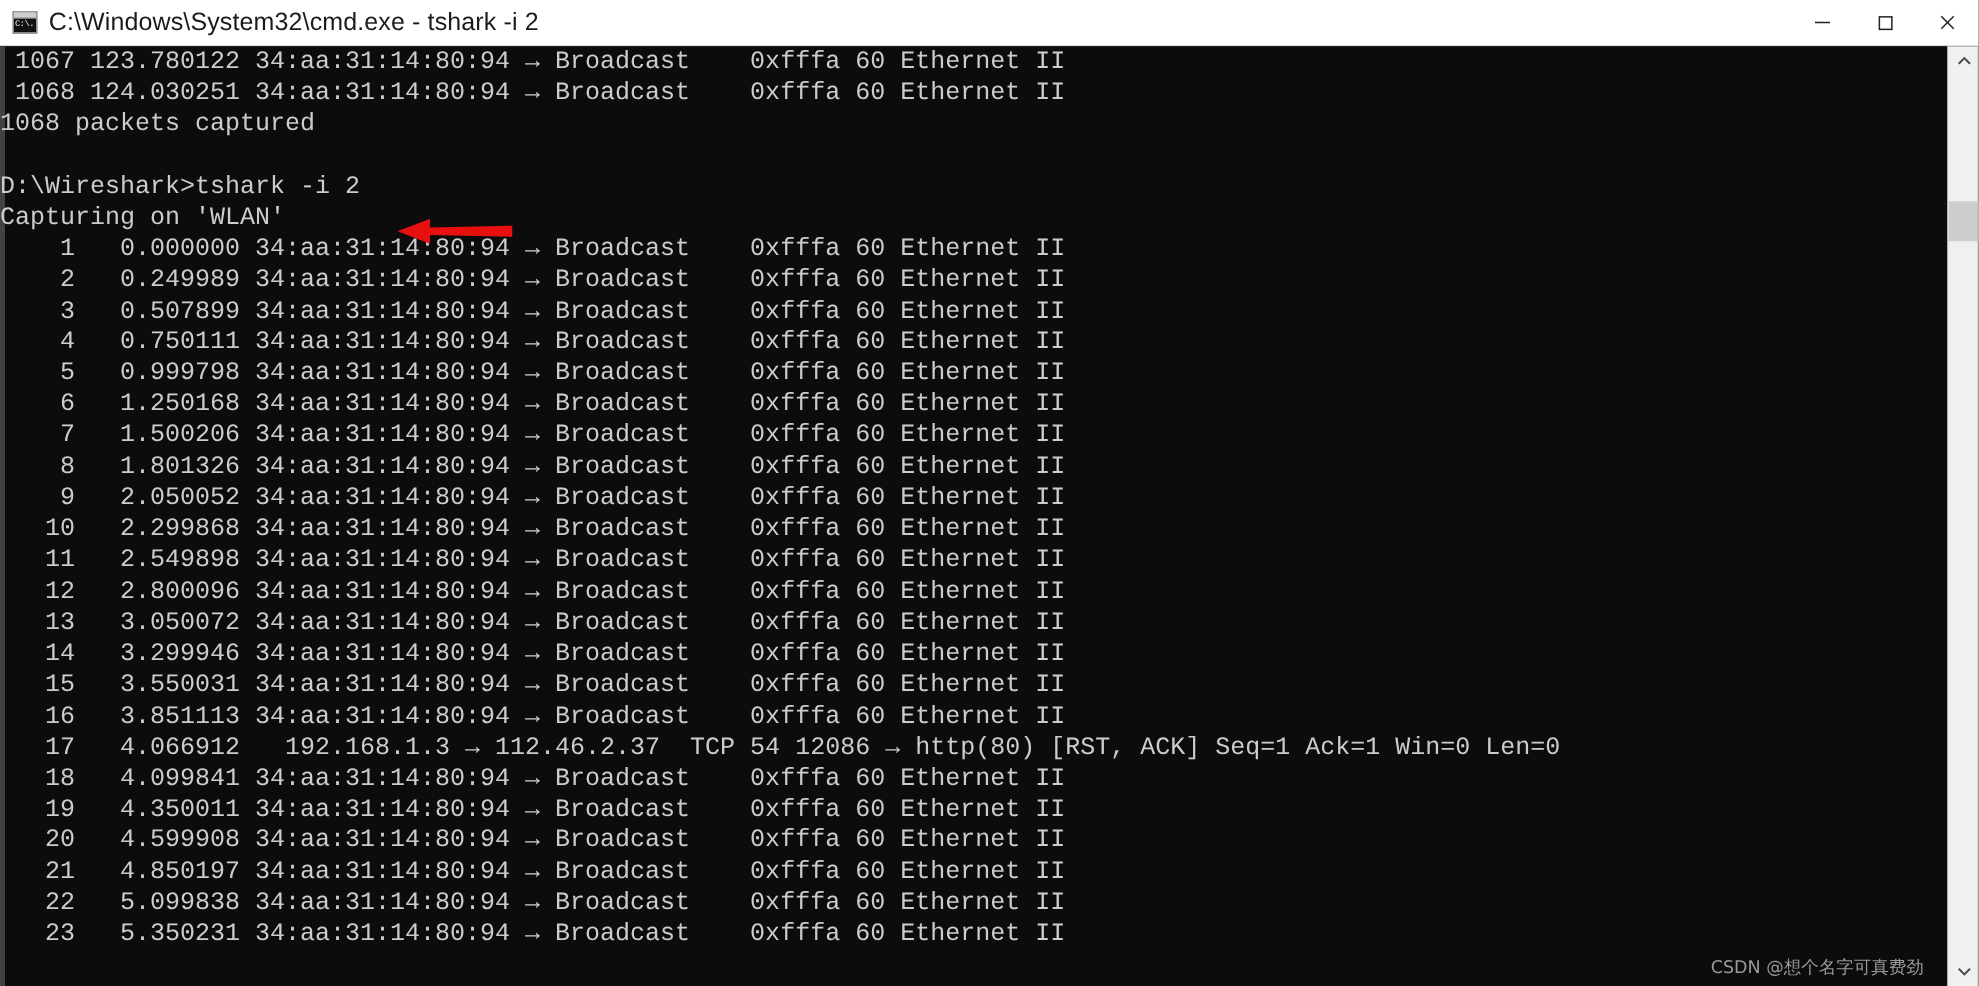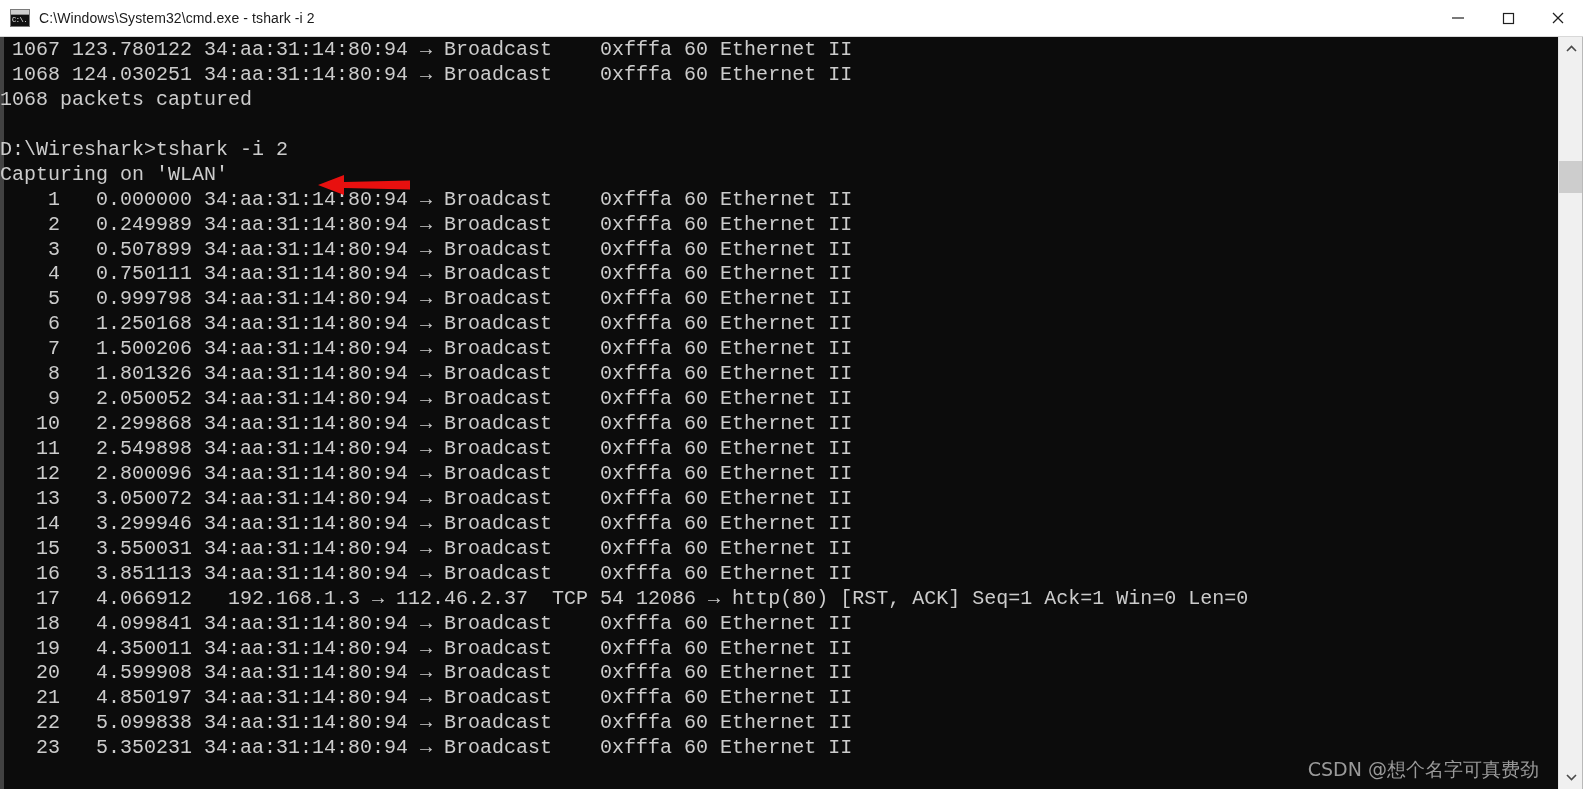--- a/index.html
+++ b/index.html
@@ -60,21 +60,21 @@
     background: #111111;
     color: #f2f2f2;
     font-family: "Liberation Mono", monospace;
     font-size: 7px;
     line-height: 11px;
     padding-left: 1px;
     letter-spacing: -0.4px;
     white-space: nowrap;
   }
   .title-text {
-    font-size: 14px;
+    font-size: 20px;
     color: #1b1b1b;
     white-space: nowrap;
     letter-spacing: 0.1px;
   }
   .win-controls {
     position: absolute;
     right: 0; top: 0;
     height: 36px;
     display: flex;
   }
@@ -140,21 +140,21 @@
     white-space: nowrap;
     font-weight: 400;
   }
 
   
   .watermark {
     position: absolute;
     right: 44px;
     bottom: 6px;
     font-family: "DejaVu Sans", "Liberation Sans", sans-serif;
-    font-size: 19px;
+    font-size: 14px;
     color: #9a9a9a;
     white-space: nowrap;
   }
 
   
   .scrollbar {
     position: absolute;
     top: 37px;
     right: 0;
     width: 25px;

